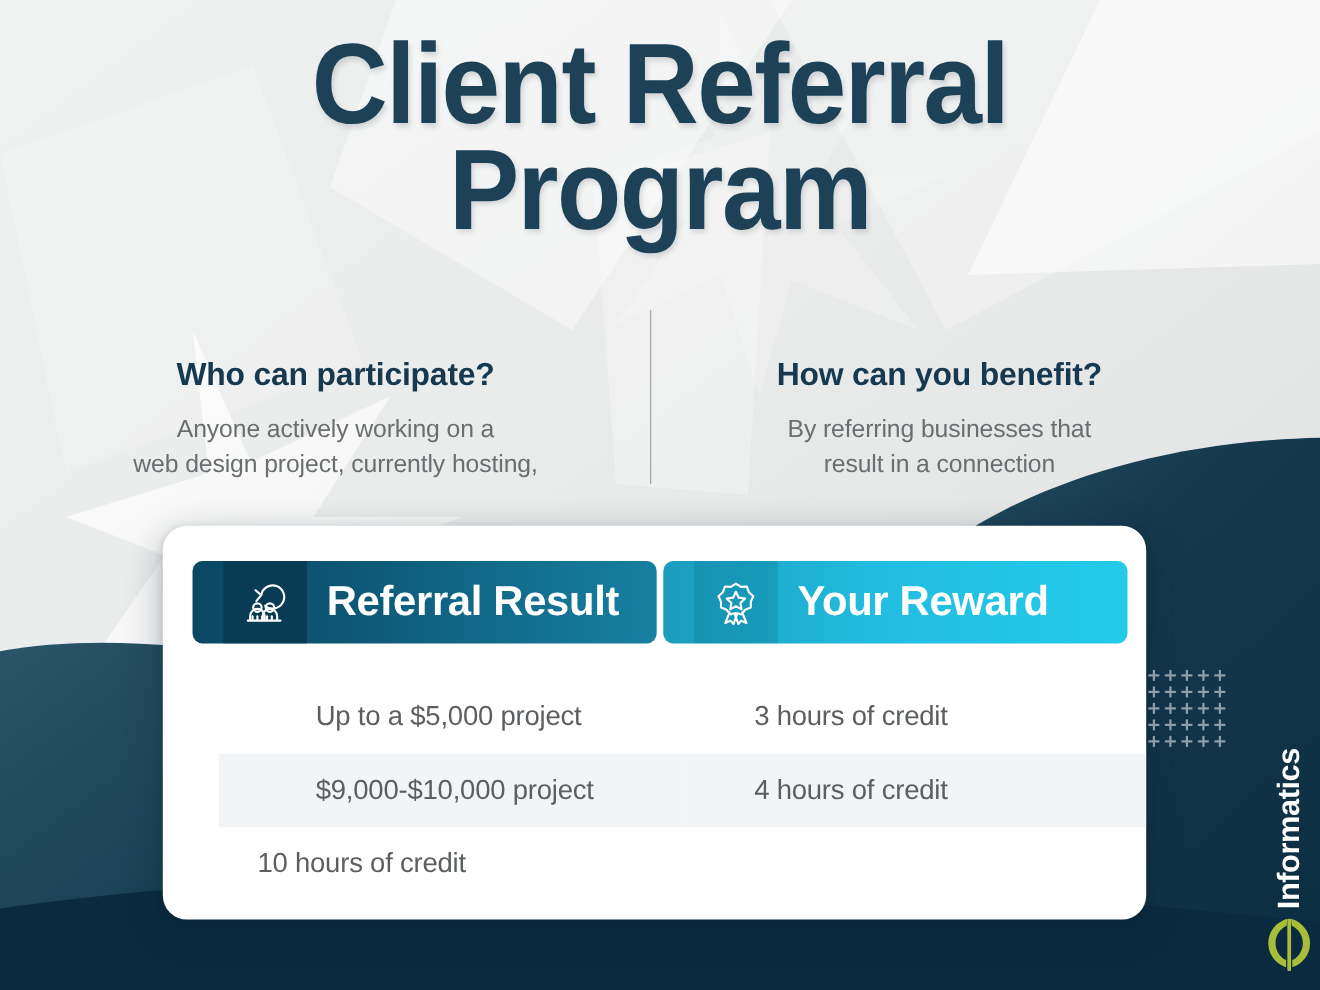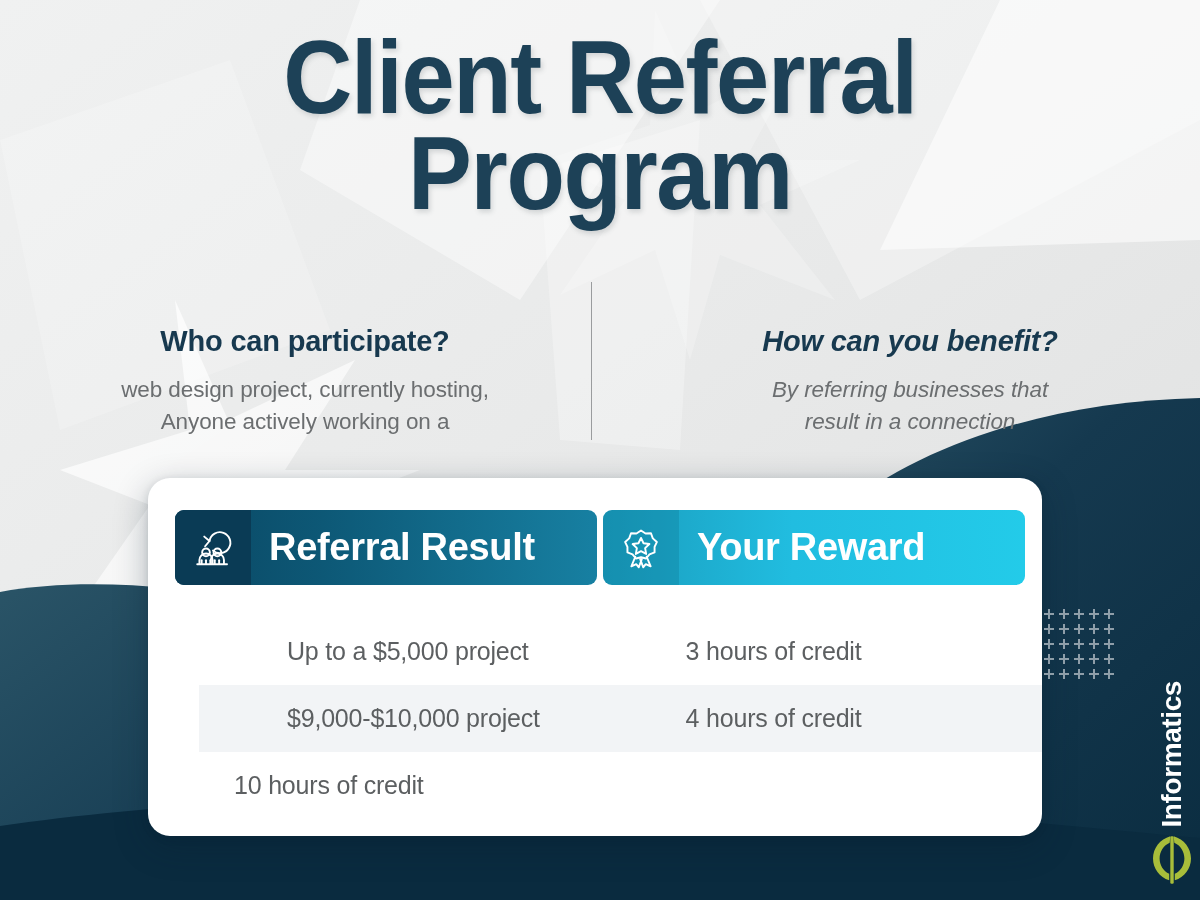--- a/index.html
+++ b/index.html
@@ -49,21 +49,21 @@
     left: 0; right: 0;
     height: 170px;
     z-index: 6;
   }
   .col {
     position: absolute;
     top: 0;
     text-align: center;
   }
   .col-left  { left: 40px;  width: 530px; }
-  .col-right { left: 640px; width: 540px; font-style: italic; }
+  .col-right { left: 584px; width: 540px; }
 
   .col-head {
     color: #17394f;
     font-weight: bold;
     font-size: 29px;
     line-height: 1.1;
     margin-bottom: 16px;
     letter-spacing: -0.2px;
     margin-top: 48px;
   }
@@ -101,20 +101,21 @@
   .thead { position: absolute; left: 0; top: 0; width: 100%; height: 0; }
 
   .th {
     position: absolute;
     top: 32px;
     height: 75px;
     border-radius: 9px;
     display: flex;
     align-items: center;
     overflow: hidden;
+    padding-left: 28px;
   }
   .th-left {
     left: 27px;
     width: 422px;
     background: linear-gradient(90deg, #0a4763 0%, #0d5876 35%, #1780a2 100%);
   }
   .th-right {
     left: 455px;
     width: 422px;
     background: linear-gradient(90deg, #1a9cbd 0%, #21bde0 45%, #23cbe9 100%);
@@ -236,22 +237,22 @@
   <h1 class="title">
     <span class="title-line">Client Referral</span>
     <span class="title-line">Program</span>
   </h1>
 
   <div class="cols">
 
     <div class="col col-left">
       <div class="col-head">Who can participate?</div>
       <div class="col-body">
+        <div>Anyone actively working on a</div>
         <div>web design project, currently hosting,</div>
-        <div>Anyone actively working on a</div>
       </div>
     </div>
 
     <div class="col col-right">
       <div class="col-head">How can you benefit?</div>
       <div class="col-body">
         <div>By referring businesses that</div>
         <div>result in a connection</div>
       </div>
     </div>

